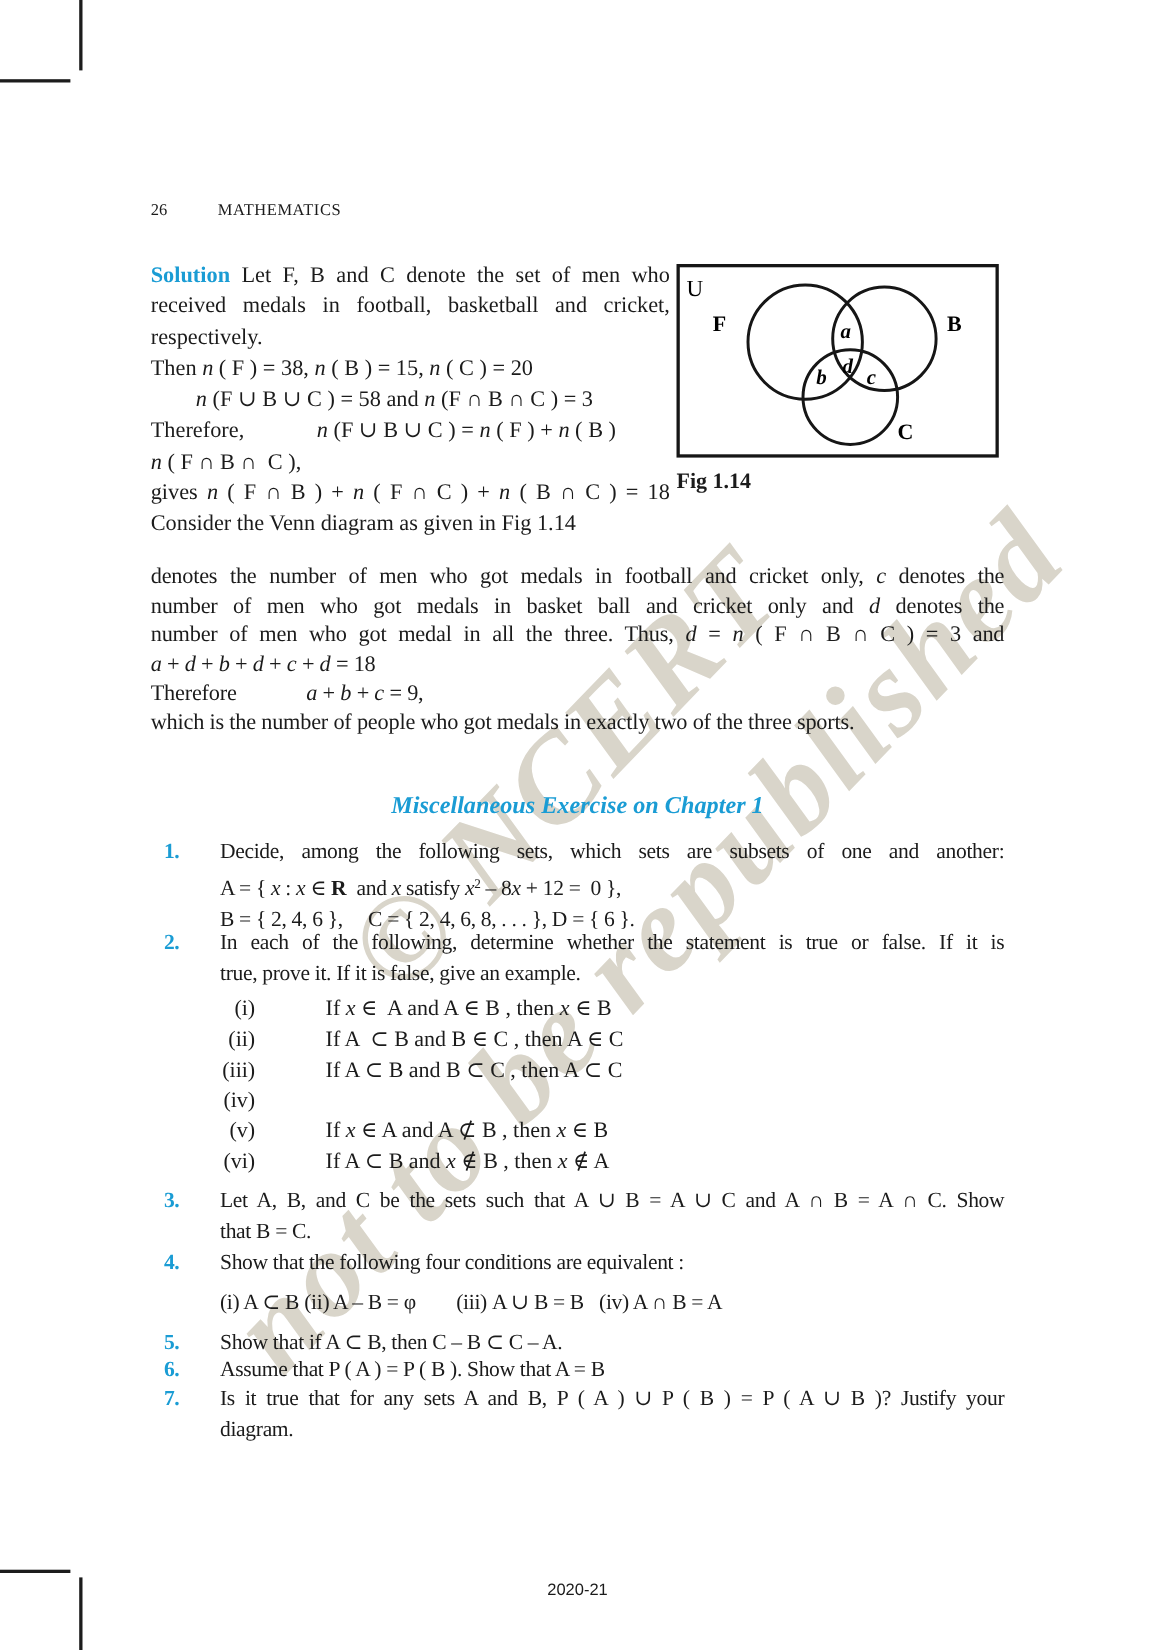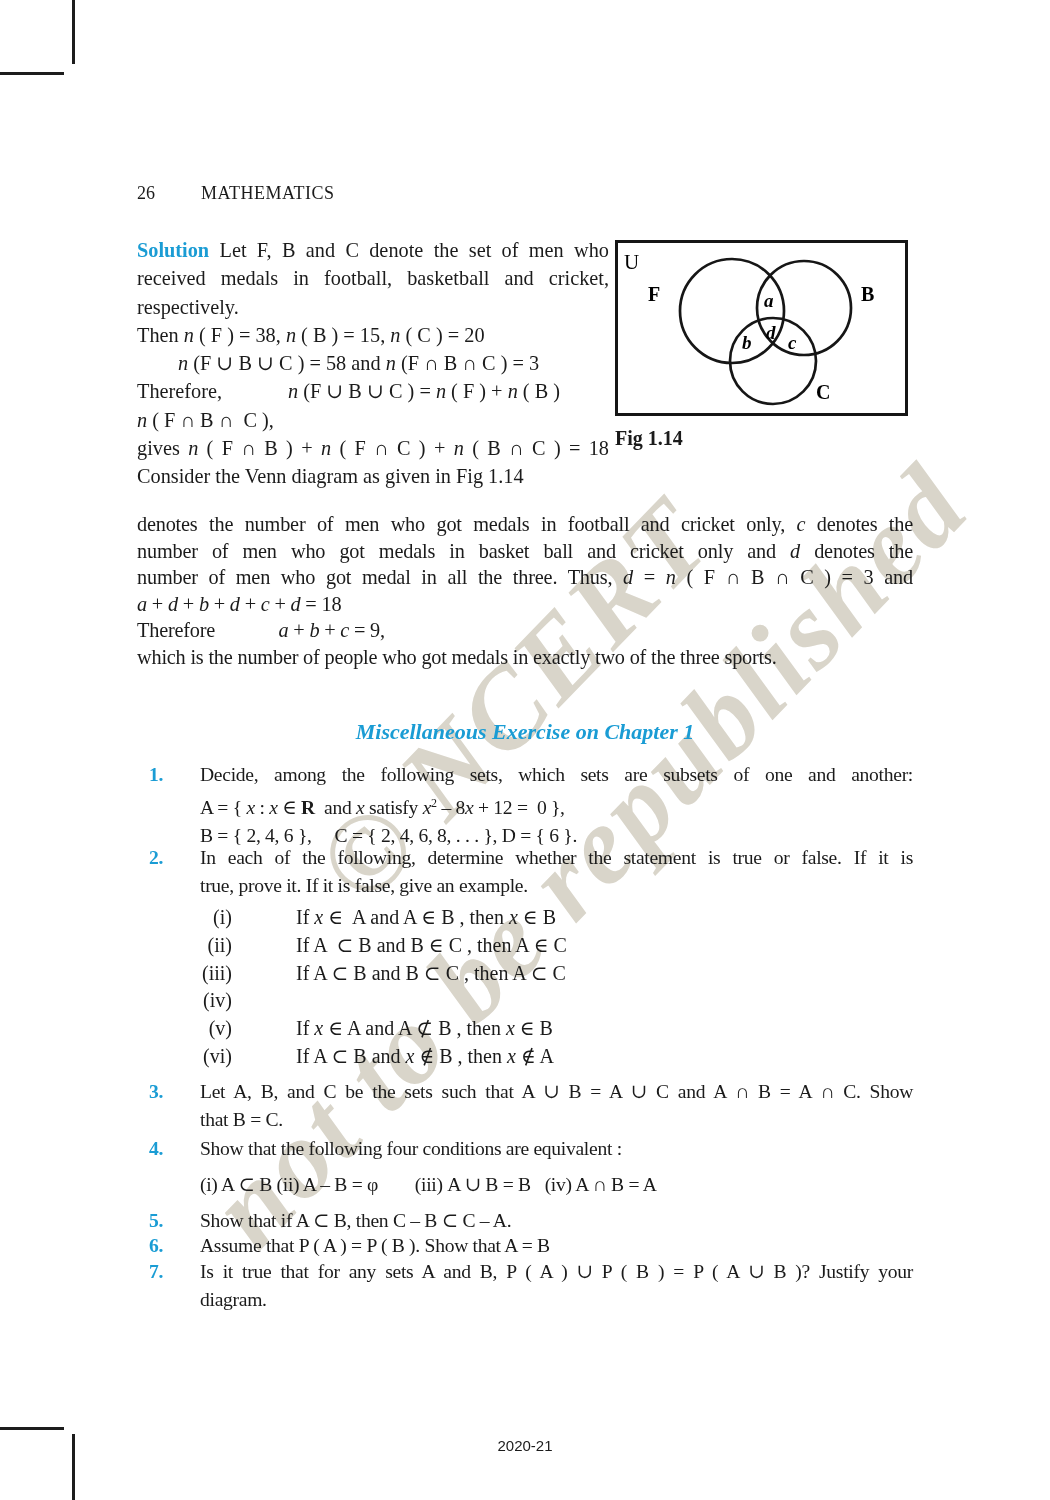--- a/index.html
+++ b/index.html
@@ -21,21 +21,21 @@
     position:absolute; left:-120px; top:470px; width:1300px; height:660px;
     transform:rotate(-46deg);
     display:flex; flex-direction:column; align-items:center; justify-content:center;
     z-index:0; color:var(--wm); font-style:italic; font-weight:bold; pointer-events:none;
   }
   .wm-line{font-size:112px; letter-spacing:3px; line-height:1.45; white-space:nowrap;}
   .wm-line.wm1{margin-left:120px;}
 
   .layer{position:absolute; inset:0; z-index:1;}
 
-  .pagehead{position:absolute; left:137px; top:183px; font-size:18px;}
+  .pagehead{position:absolute; left:137px; top:183px; font-size:15px;}
   .pagehead .subj{margin-left:46px; letter-spacing:0.5px;}
 
   .line{white-space:pre-wrap;}
   .j{white-space:normal; text-align:justify; text-align-last:justify;}
   .i{font-style:italic;}
   .b{font-weight:bold;}
   .sup{font-size:12px; vertical-align:7px;}
   .accent-b{color:var(--accent); font-weight:bold;}
   .ind{padding-left:41px;}
 

